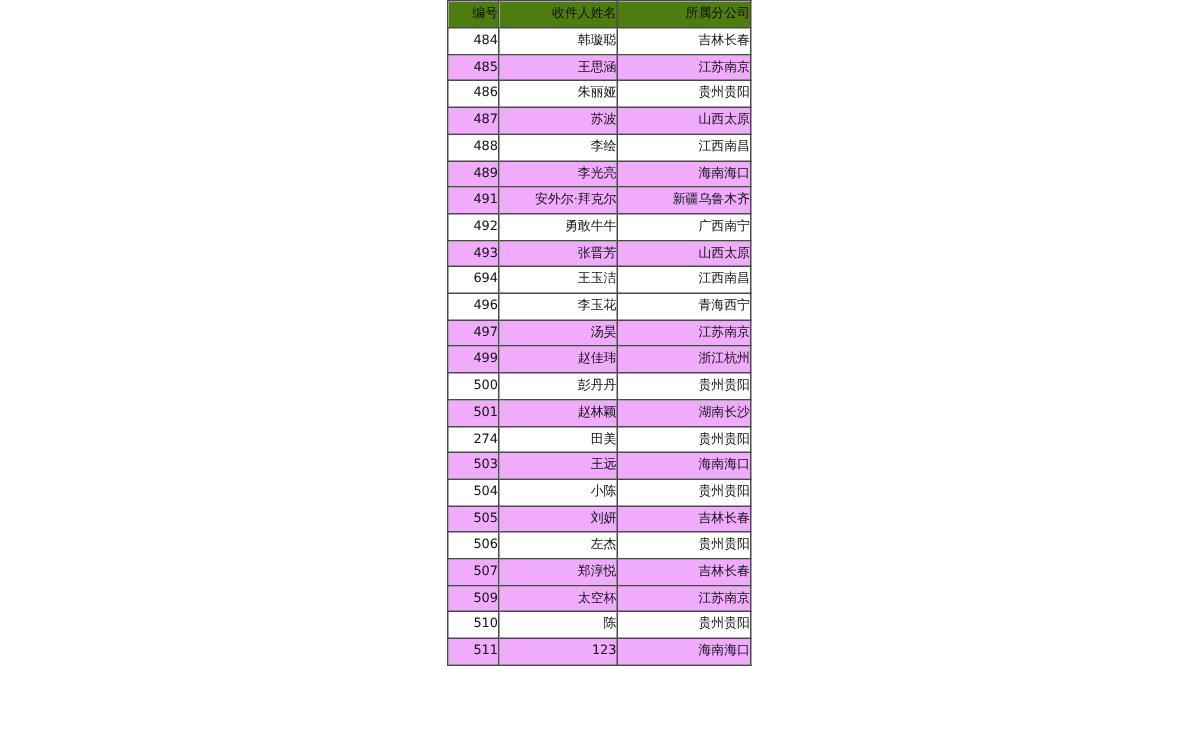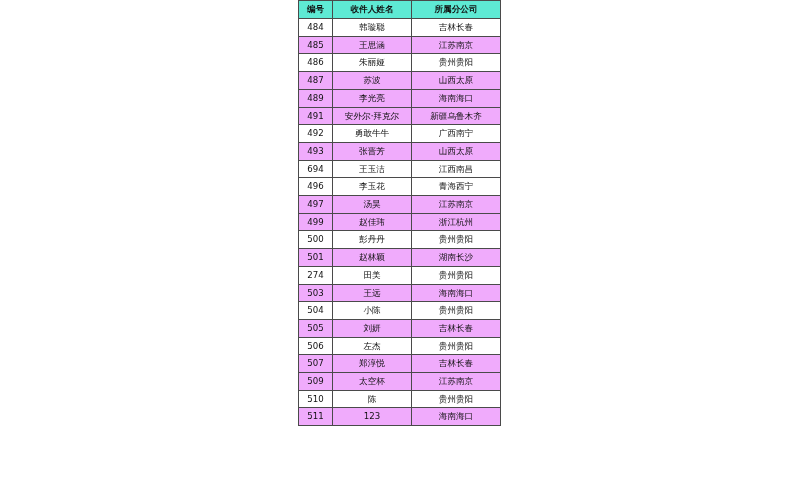--- a/index.html
+++ b/index.html
@@ -40,37 +40,37 @@
     border: 1px solid #4a4a4a;
     padding: 0;
     height: 16.7px;
     line-height: 16.7px;
     font-size: 8.6px;
     color: #111111;
     overflow: hidden;
     white-space: nowrap;
   }
   table.data-table thead th {
-    font-weight: bold;
-    text-align: center;
+    font-weight: normal;
+    text-align: right;
     font-size: 8.6px;
-    background: #5eead4;
+    background: #4d7c0f;
     height: 17px;
     line-height: 17px;
   }
   td.cell-id {
-    text-align: center;
+    text-align: right;
     font-size: 8.2px;
     color: #222222;
     font-family: "DejaVu Sans", "Liberation Sans", sans-serif;
     margin-top: 12px;
   }
   td.cell-name,
   td.cell-co {
-    text-align: center;
+    text-align: right;
     padding-left: 2px;
   }
   tr.row-alt td { background: #f0abfc; }
   tr.row-plain td { background: #ffffff; }
 </style>
 </head>
 <body>
 
 <div id="page">
   <div id="table-wrap">
@@ -101,20 +101,25 @@
           <tr class="row-plain">
             <td class="cell-id">486</td>
             <td class="cell-name">朱丽娅</td>
             <td class="cell-co">贵州贵阳</td>
           </tr>
           <tr class="row-alt">
             <td class="cell-id">487</td>
             <td class="cell-name">苏波</td>
             <td class="cell-co">山西太原</td>
           </tr>
+          <tr class="row-plain">
+            <td class="cell-id">488</td>
+            <td class="cell-name">李绘</td>
+            <td class="cell-co">江西南昌</td>
+          </tr>
           <tr class="row-alt">
             <td class="cell-id">489</td>
             <td class="cell-name">李光亮</td>
             <td class="cell-co">海南海口</td>
           </tr>
           <tr class="row-alt">
             <td class="cell-id">491</td>
             <td class="cell-name">安外尔·拜克尔</td>
             <td class="cell-co">新疆乌鲁木齐</td>
           </tr>

